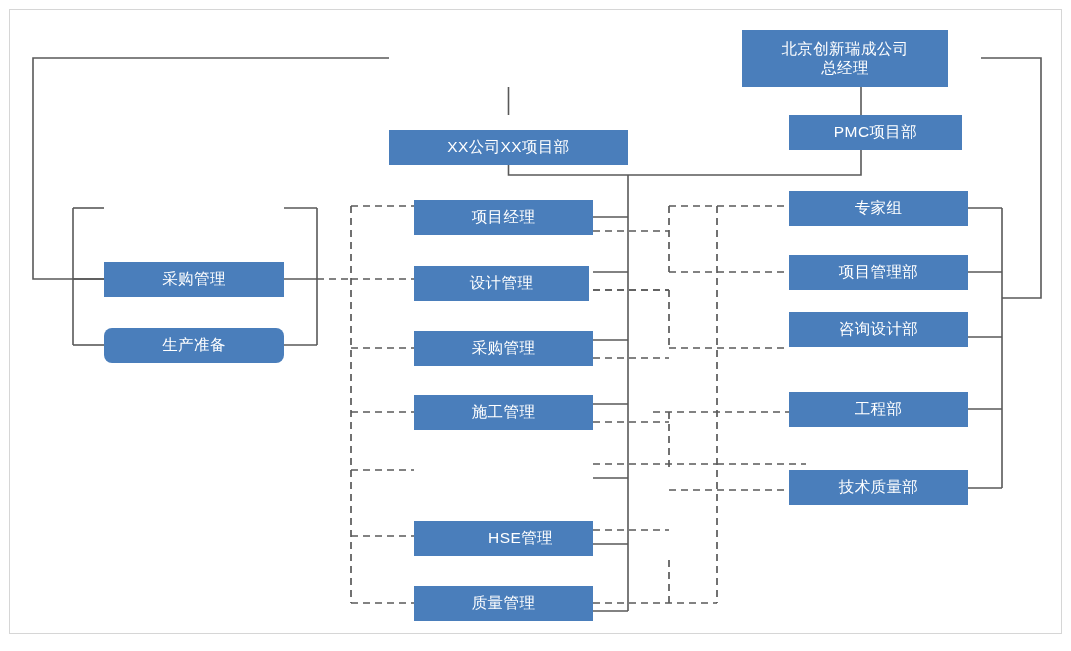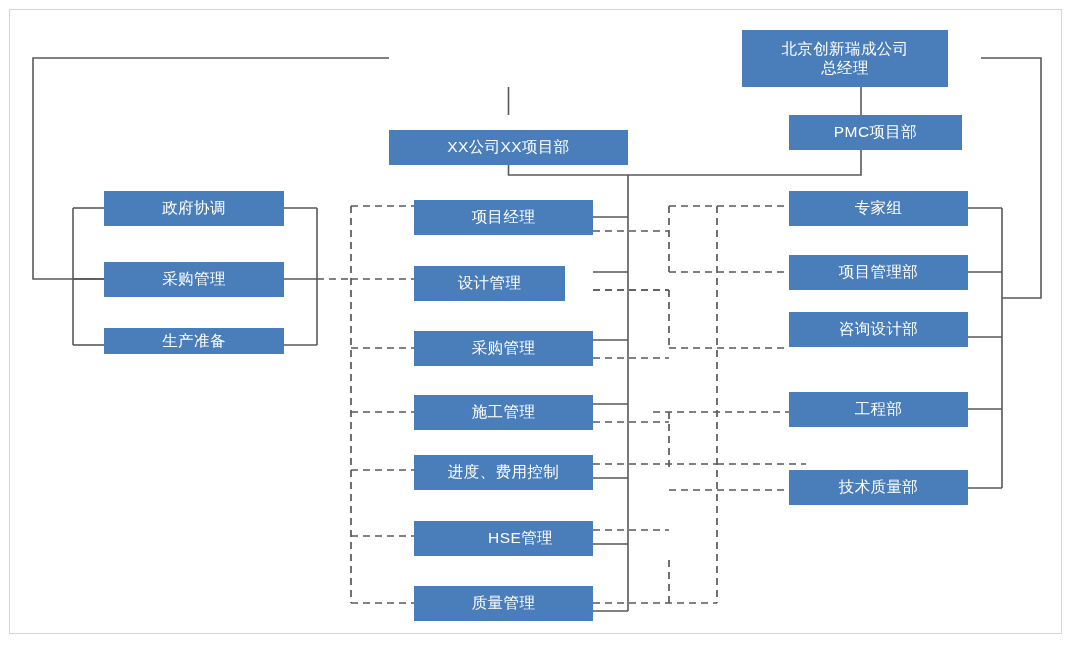--- a/index.html
+++ b/index.html
@@ -101,35 +101,33 @@
   </svg>
 
 
   <div class="node" style="left:389px;top:130px;width:239px;height:35px;">XX公司XX项目部</div>
 
   <div class="node two-line" style="left:742px;top:30px;width:206px;height:57px;">北京创新瑞成公司
 总经理</div>
 
   <div class="node" style="left:789px;top:115px;width:173px;height:35px;">PMC项目部</div>
 
-  <div class="node" style="left:104px;top:191px;width:180px;height:35px;">政府协调</div>
 
   <div class="node" style="left:104px;top:262px;width:180px;height:35px;">采购管理</div>
 
-  <div class="node" style="left:104px;top:328px;width:180px;height:26px;">生产准备</div>
+  <div class="node" style="left:104px;top:328px;width:180px;height:35px;border-radius:8px;">生产准备</div>
 
   <div class="node" style="left:414px;top:200px;width:179px;height:35px;">项目经理</div>
 
-  <div class="node" style="left:414px;top:266px;width:151px;height:35px;">设计管理</div>
+  <div class="node" style="left:414px;top:266px;width:175px;height:35px;">设计管理</div>
 
   <div class="node" style="left:414px;top:331px;width:179px;height:35px;">采购管理</div>
 
   <div class="node" style="left:414px;top:395px;width:179px;height:35px;">施工管理</div>
 
-  <div class="node" style="left:414px;top:455px;width:179px;height:35px;">进度、费用控制</div>
 
   <div class="node" style="left:414px;top:521px;width:179px;height:35px;padding-left:34px;">HSE管理</div>
 
   <div class="node" style="left:414px;top:586px;width:179px;height:35px;">质量管理</div>
 
   <div class="node" style="left:789px;top:191px;width:179px;height:35px;">专家组</div>
 
   <div class="node" style="left:789px;top:255px;width:179px;height:35px;font-family:Liberation Serif, serif;">项目管理部</div>
 
   <div class="node" style="left:789px;top:312px;width:179px;height:35px;">咨询设计部</div>

